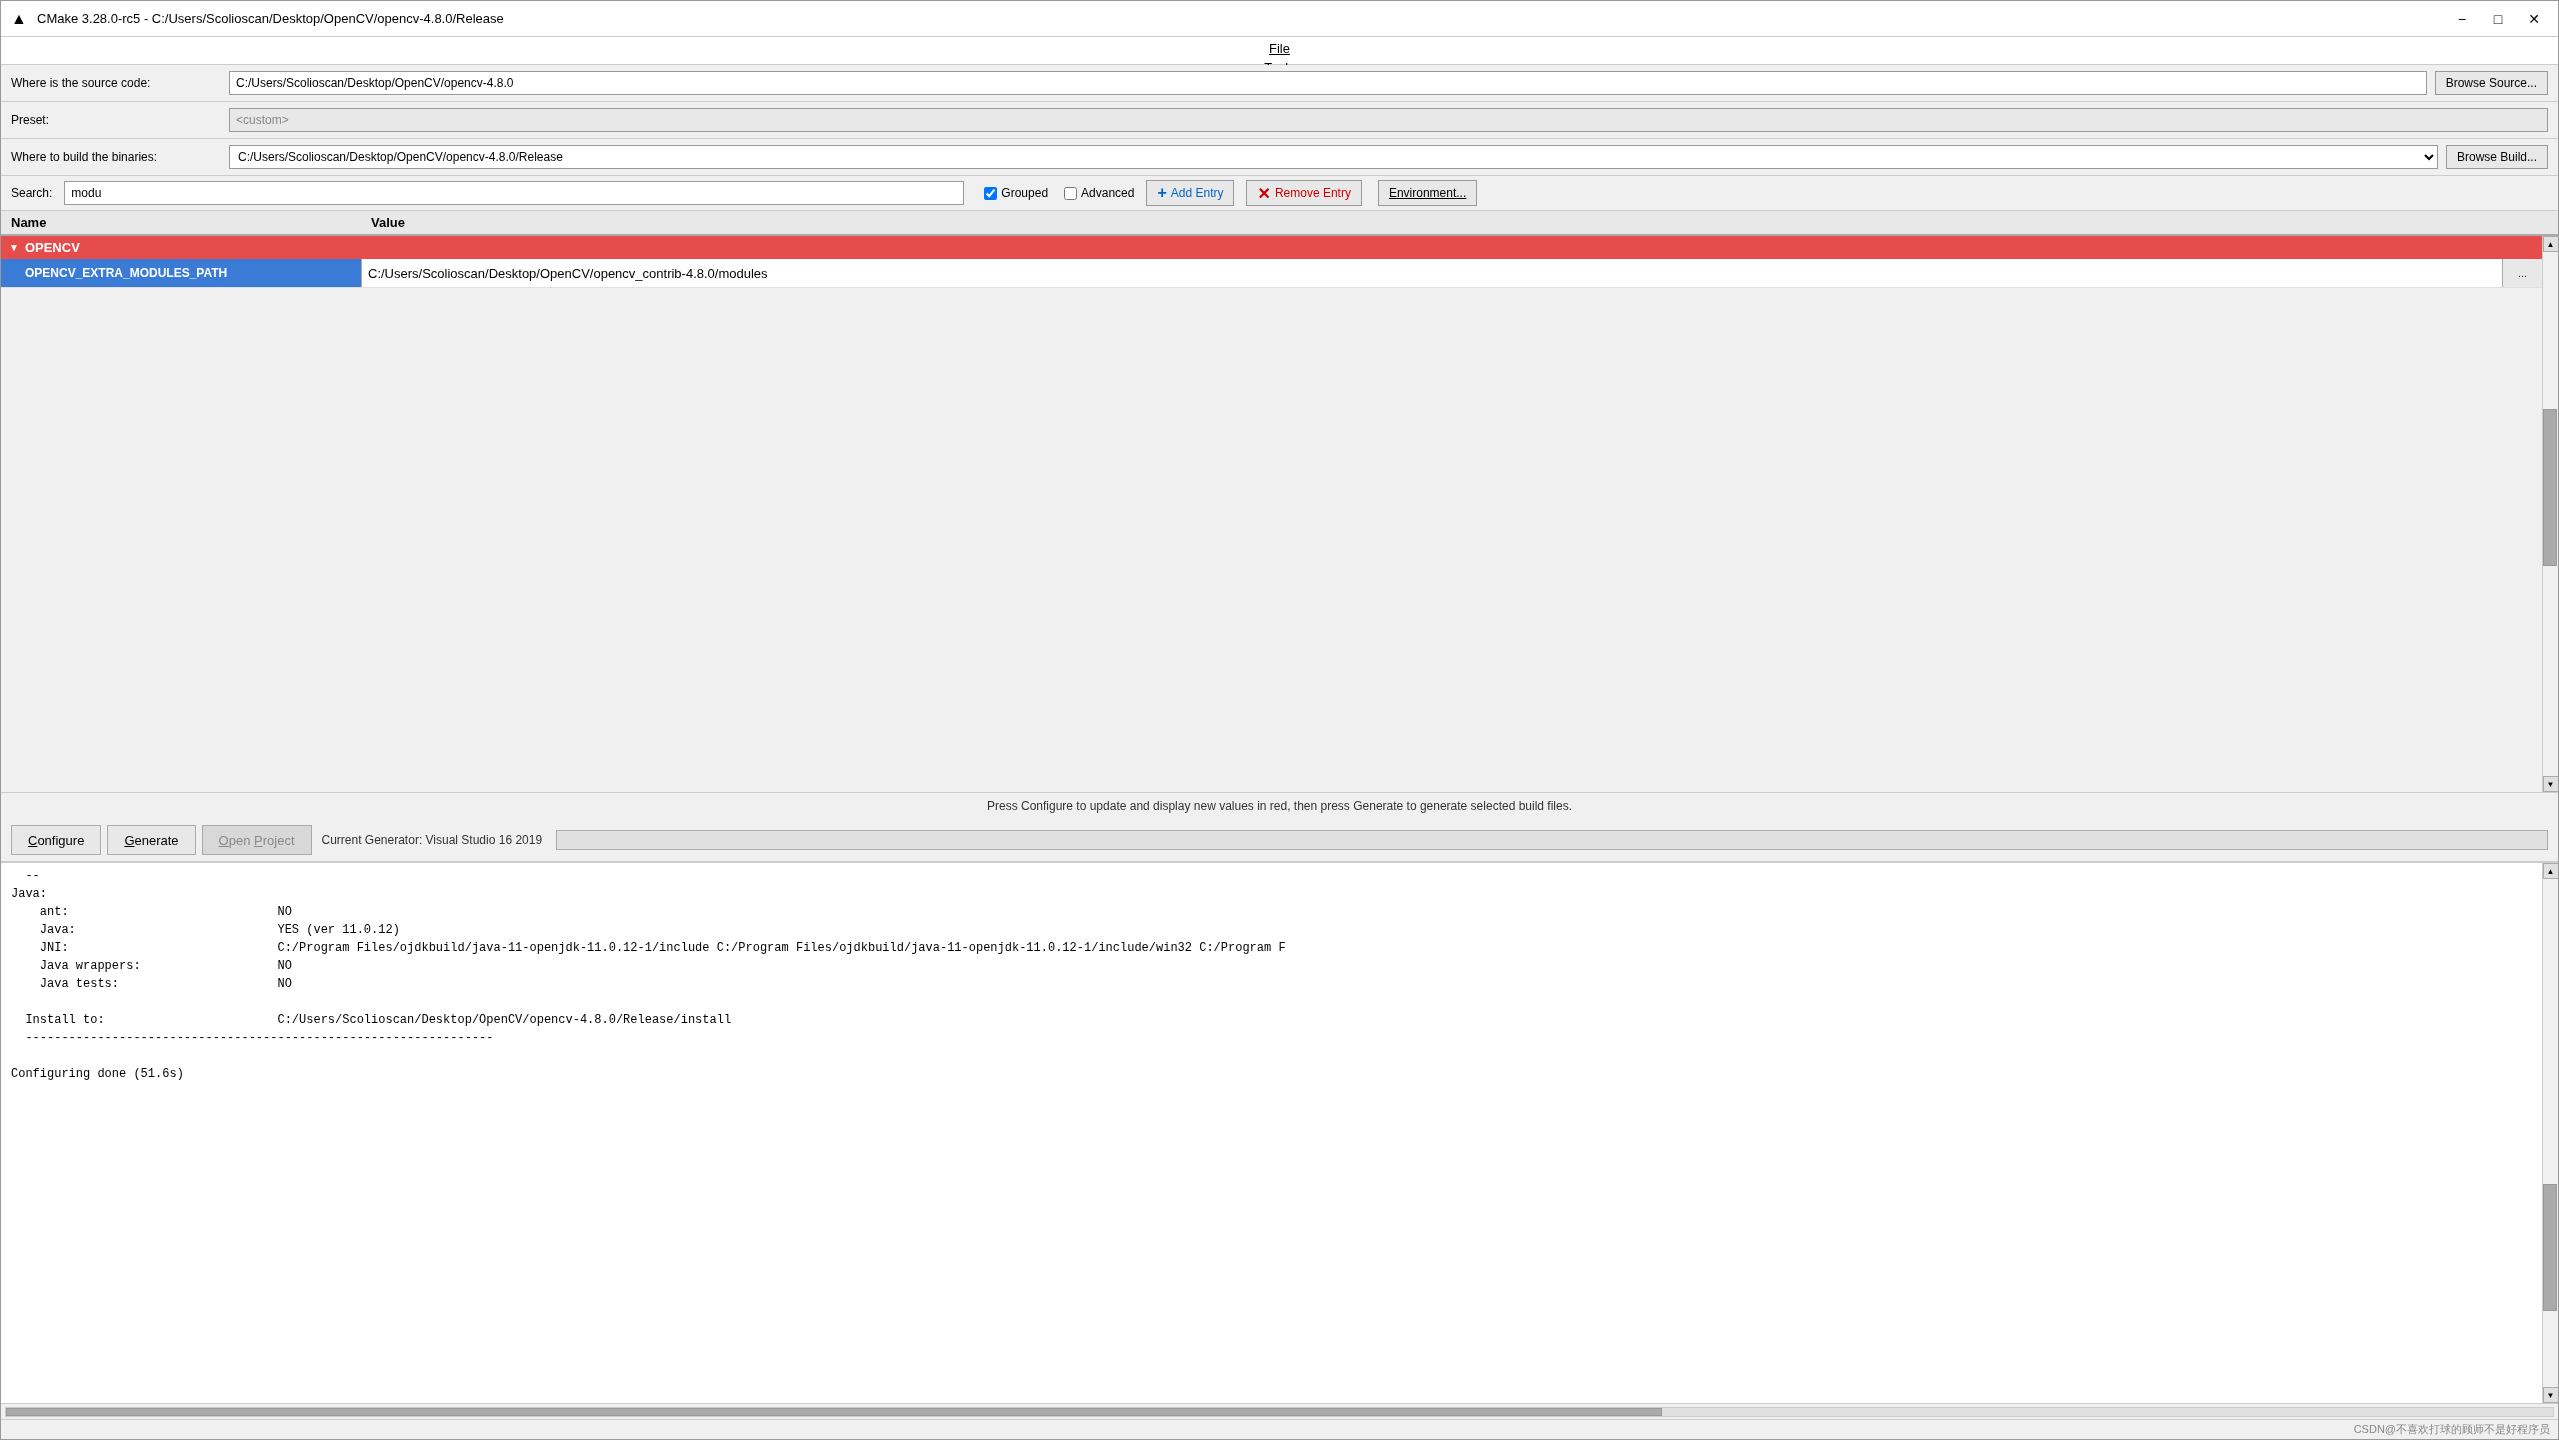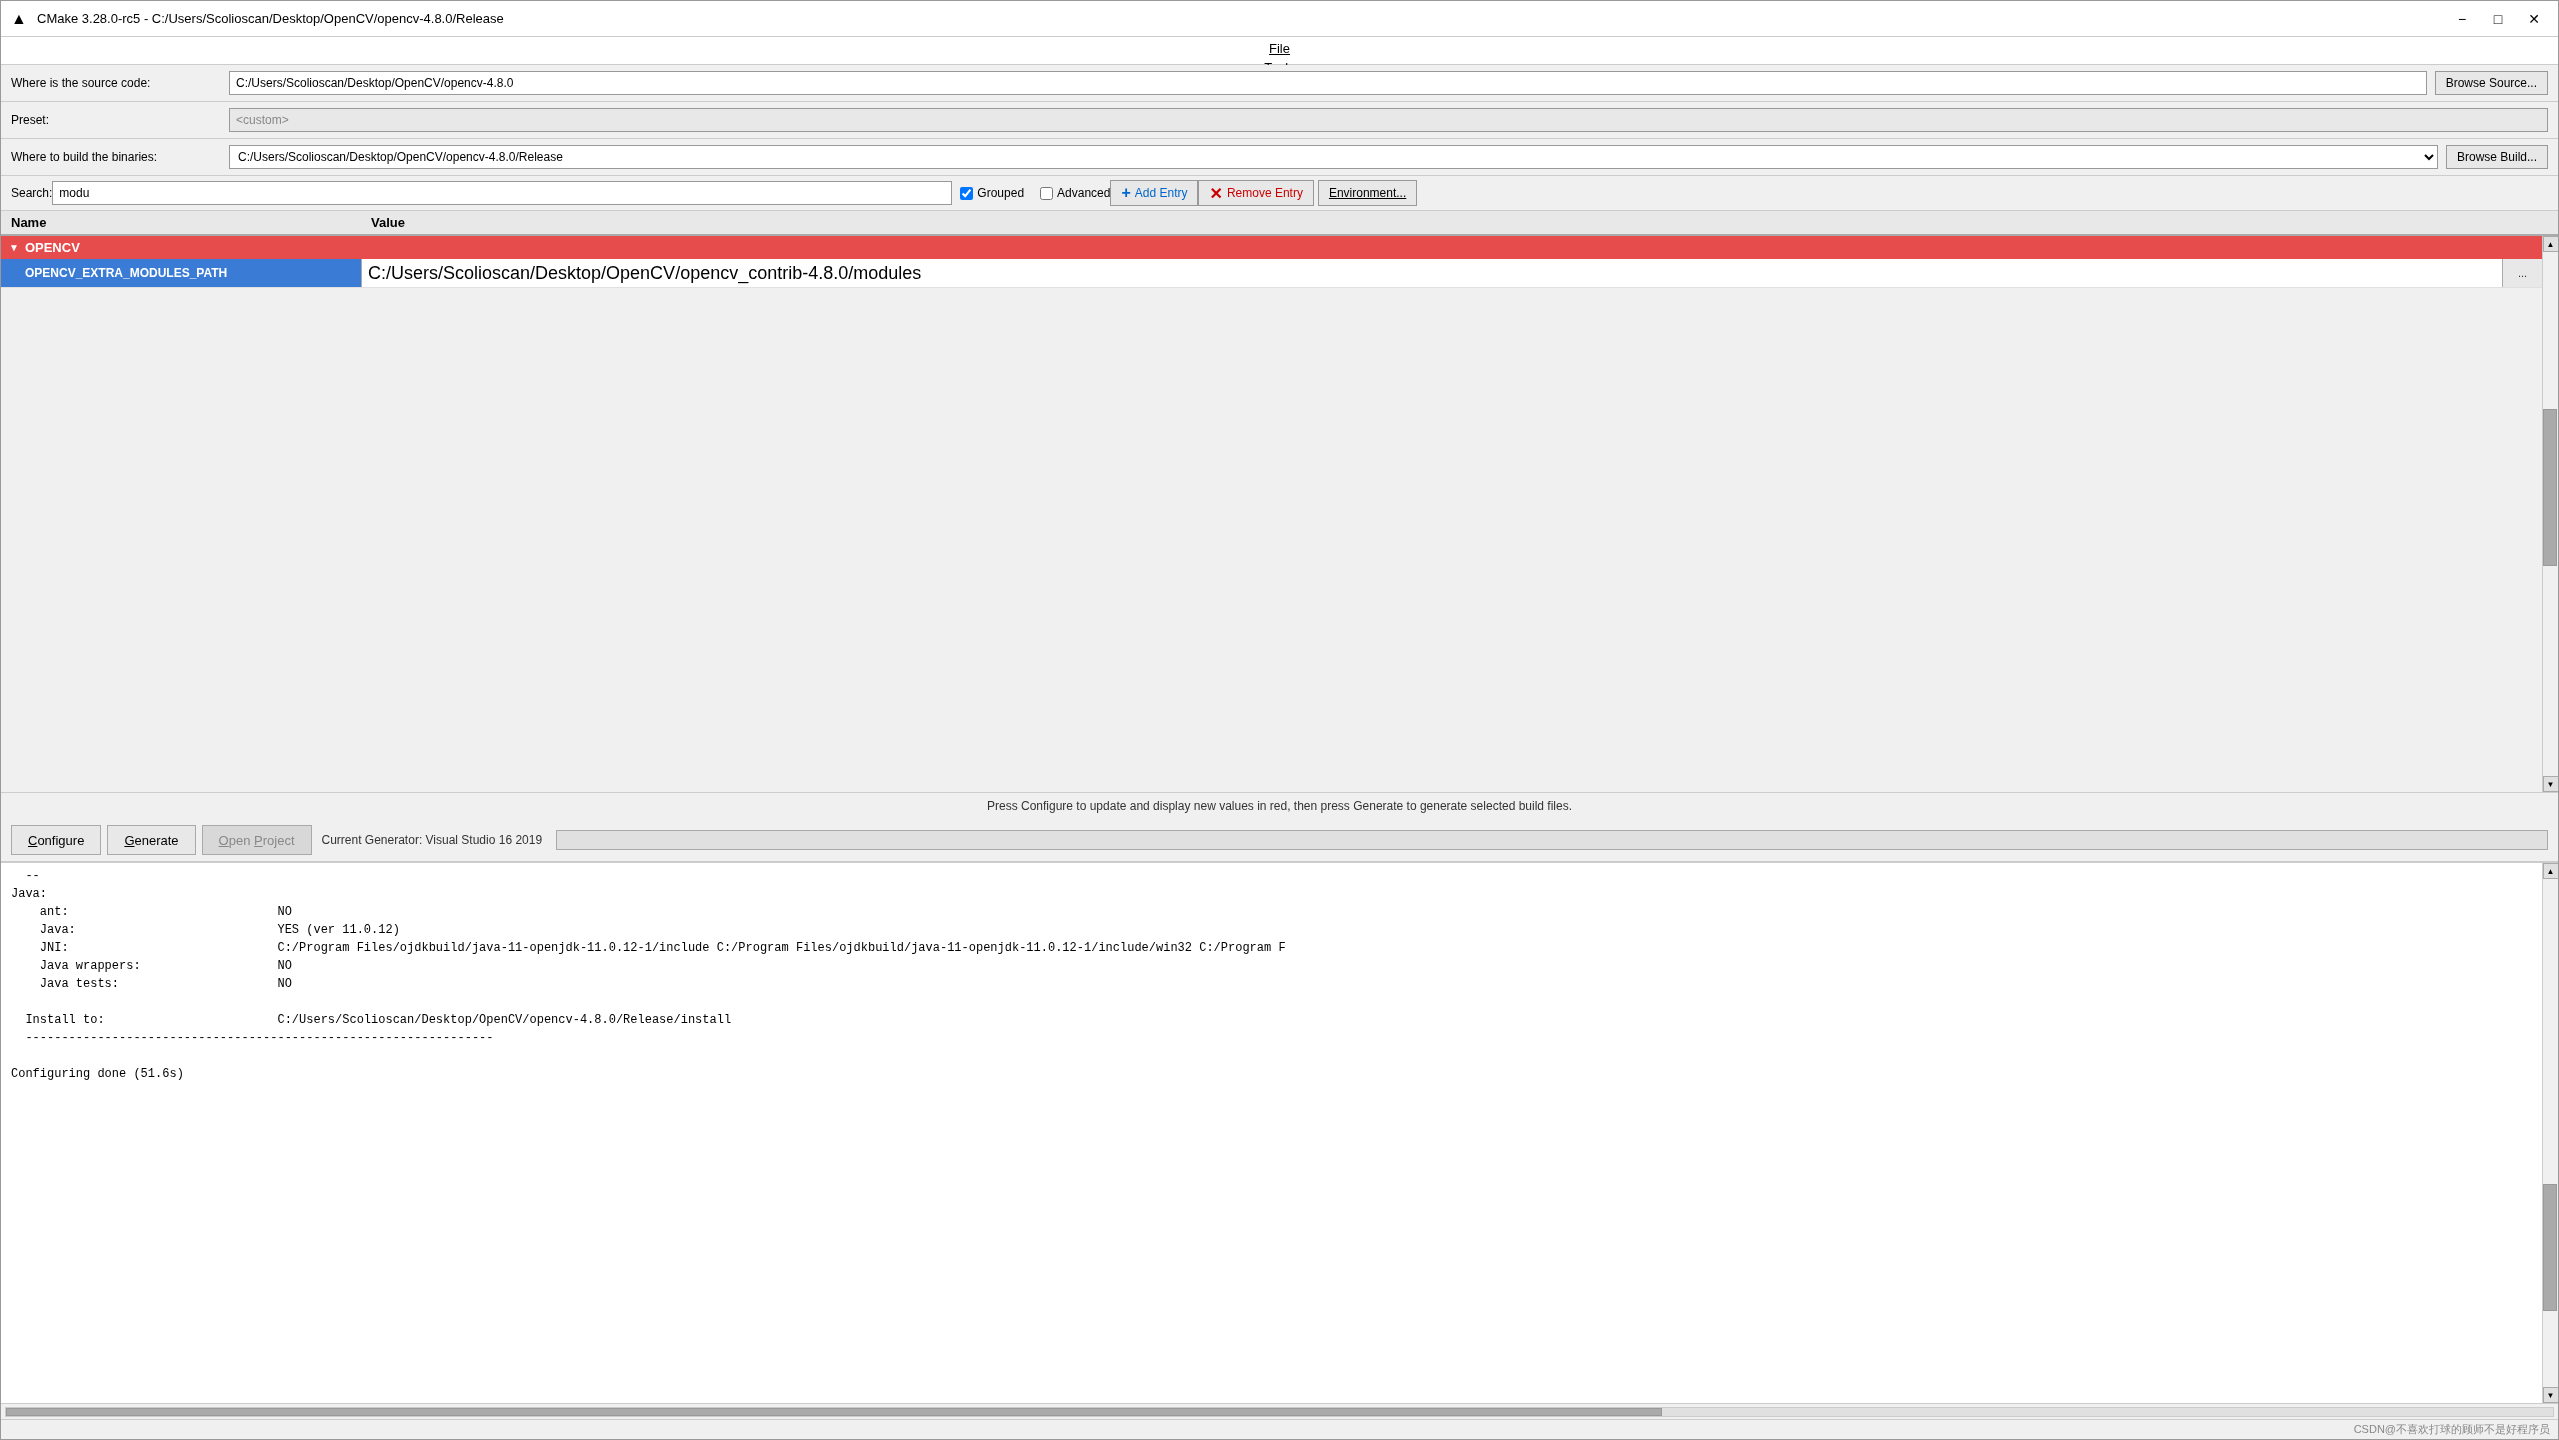--- a/index.html
+++ b/index.html
@@ -115,21 +115,21 @@
       padding: 2px 6px;
       font-size: 12px;
       background: #e8e8e8;
       color: #888;
     }
     .search-row {
       background: #f0f0f0;
       padding: 4px 10px;
       display: flex;
       align-items: center;
-      gap: 0;
+      gap: 12px;
       border-bottom: 1px solid #ccc;
     }
     .search-label { font-size: 12px; }
     .search-input {
       width: 900px;
       height: 24px;
       border: 1px solid #999;
       padding: 2px 6px;
       font-size: 12px;
       background: #fff;
@@ -219,21 +219,21 @@
       padding: 0;
       display: flex;
       align-items: center;
     }
     .entry-value-input {
       flex: 1;
       height: 28px;
       border: none;
       border-left: 1px solid #aaa;
       padding: 2px 6px;
-      font-size: 18px;
+      font-size: 13px;
       background: #fff;
       outline: none;
     }
     .entry-browse-btn {
       width: 40px;
       height: 28px;
       border: none;
       border-left: 1px solid #aaa;
       background: #e8e8e8;
       cursor: pointer;

